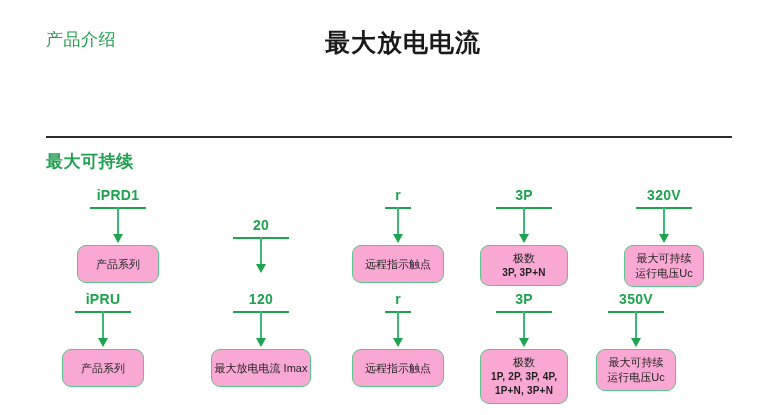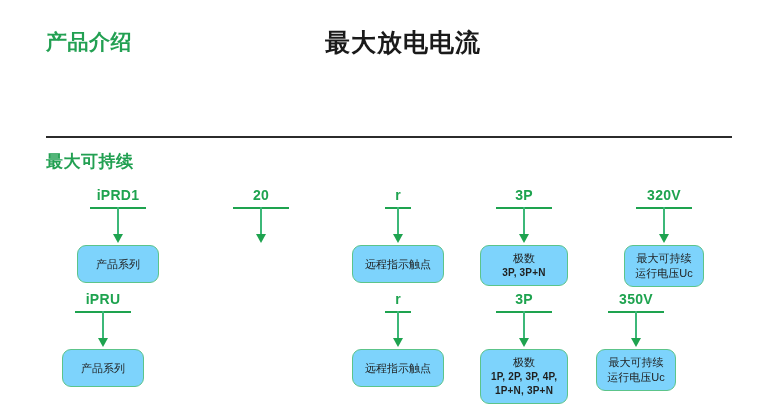--- a/index.html
+++ b/index.html
@@ -21,22 +21,22 @@
     position: absolute;
     left: 0;
     top: 0;
     width: 757px;
     height: 120px;
   }
   .kicker {
     position: absolute;
     left: 46px;
     top: 28px;
-    font-size: 21px;
-    font-weight: 700;
+    font-size: 17px;
+    font-weight: 400;
     color: #22a052;
     letter-spacing: 0.5px;
     white-space: nowrap;
   }
   .page-title {
     position: absolute;
     left: 325px;
     top: 26px;
     font-size: 25px;
     font-weight: 700;
@@ -135,21 +135,21 @@
     border-left: 5px solid transparent;
     border-right: 5px solid transparent;
     border-top: 9px solid #1ea34f;
   }
 
   
   .desc-box {
     box-sizing: border-box;
     border: 1.4px solid #5cc48a;
     border-radius: 9px;
-    background: #7dd3fc;
+    background: #f9a8d4;
     min-height: 38px;
     padding: 5px 9px;
     display: flex;
     flex-direction: column;
     align-items: center;
     justify-content: center;
     text-align: center;
   }
   .desc-line {
     font-size: 11px;
@@ -183,21 +183,21 @@
         <div class="code-label">iPRD1</div>
         <div class="arrow">
           <span class="bar"></span>
           <span class="stem"></span>
           <span class="head"></span>
         </div>
         <div class="desc-box" style="width: 82px;">
           <div class="desc-line">产品系列</div>
         </div>
       </div>
-      <div class="legend-col" style="left: 191px;">
+      <div class="legend-col" style="left: 191px; margin-top: 30px;">
         <div class="code-label">20</div>
         <div class="arrow">
           <span class="bar"></span>
           <span class="stem"></span>
           <span class="head"></span>
         </div>
       </div>
       <div class="legend-col" style="left: 328px;">
         <div class="code-label">r</div>
         <div class="arrow narrow">
@@ -239,20 +239,31 @@
         <div class="code-label">iPRU</div>
         <div class="arrow">
           <span class="bar"></span>
           <span class="stem"></span>
           <span class="head"></span>
         </div>
         <div class="desc-box" style="width: 82px;">
           <div class="desc-line">产品系列</div>
         </div>
       </div>
+      <div class="legend-col" style="left: 191px;">
+        <div class="code-label">120</div>
+        <div class="arrow">
+          <span class="bar"></span>
+          <span class="stem"></span>
+          <span class="head"></span>
+        </div>
+        <div class="desc-box" style="width: 100px;">
+          <div class="desc-line">最大放电电流 Imax</div>
+        </div>
+      </div>
       <div class="legend-col" style="left: 328px;">
         <div class="code-label">r</div>
         <div class="arrow narrow">
           <span class="bar"></span>
           <span class="stem"></span>
           <span class="head"></span>
         </div>
         <div class="desc-box" style="width: 92px;">
           <div class="desc-line">远程指示触点</div>
         </div>

